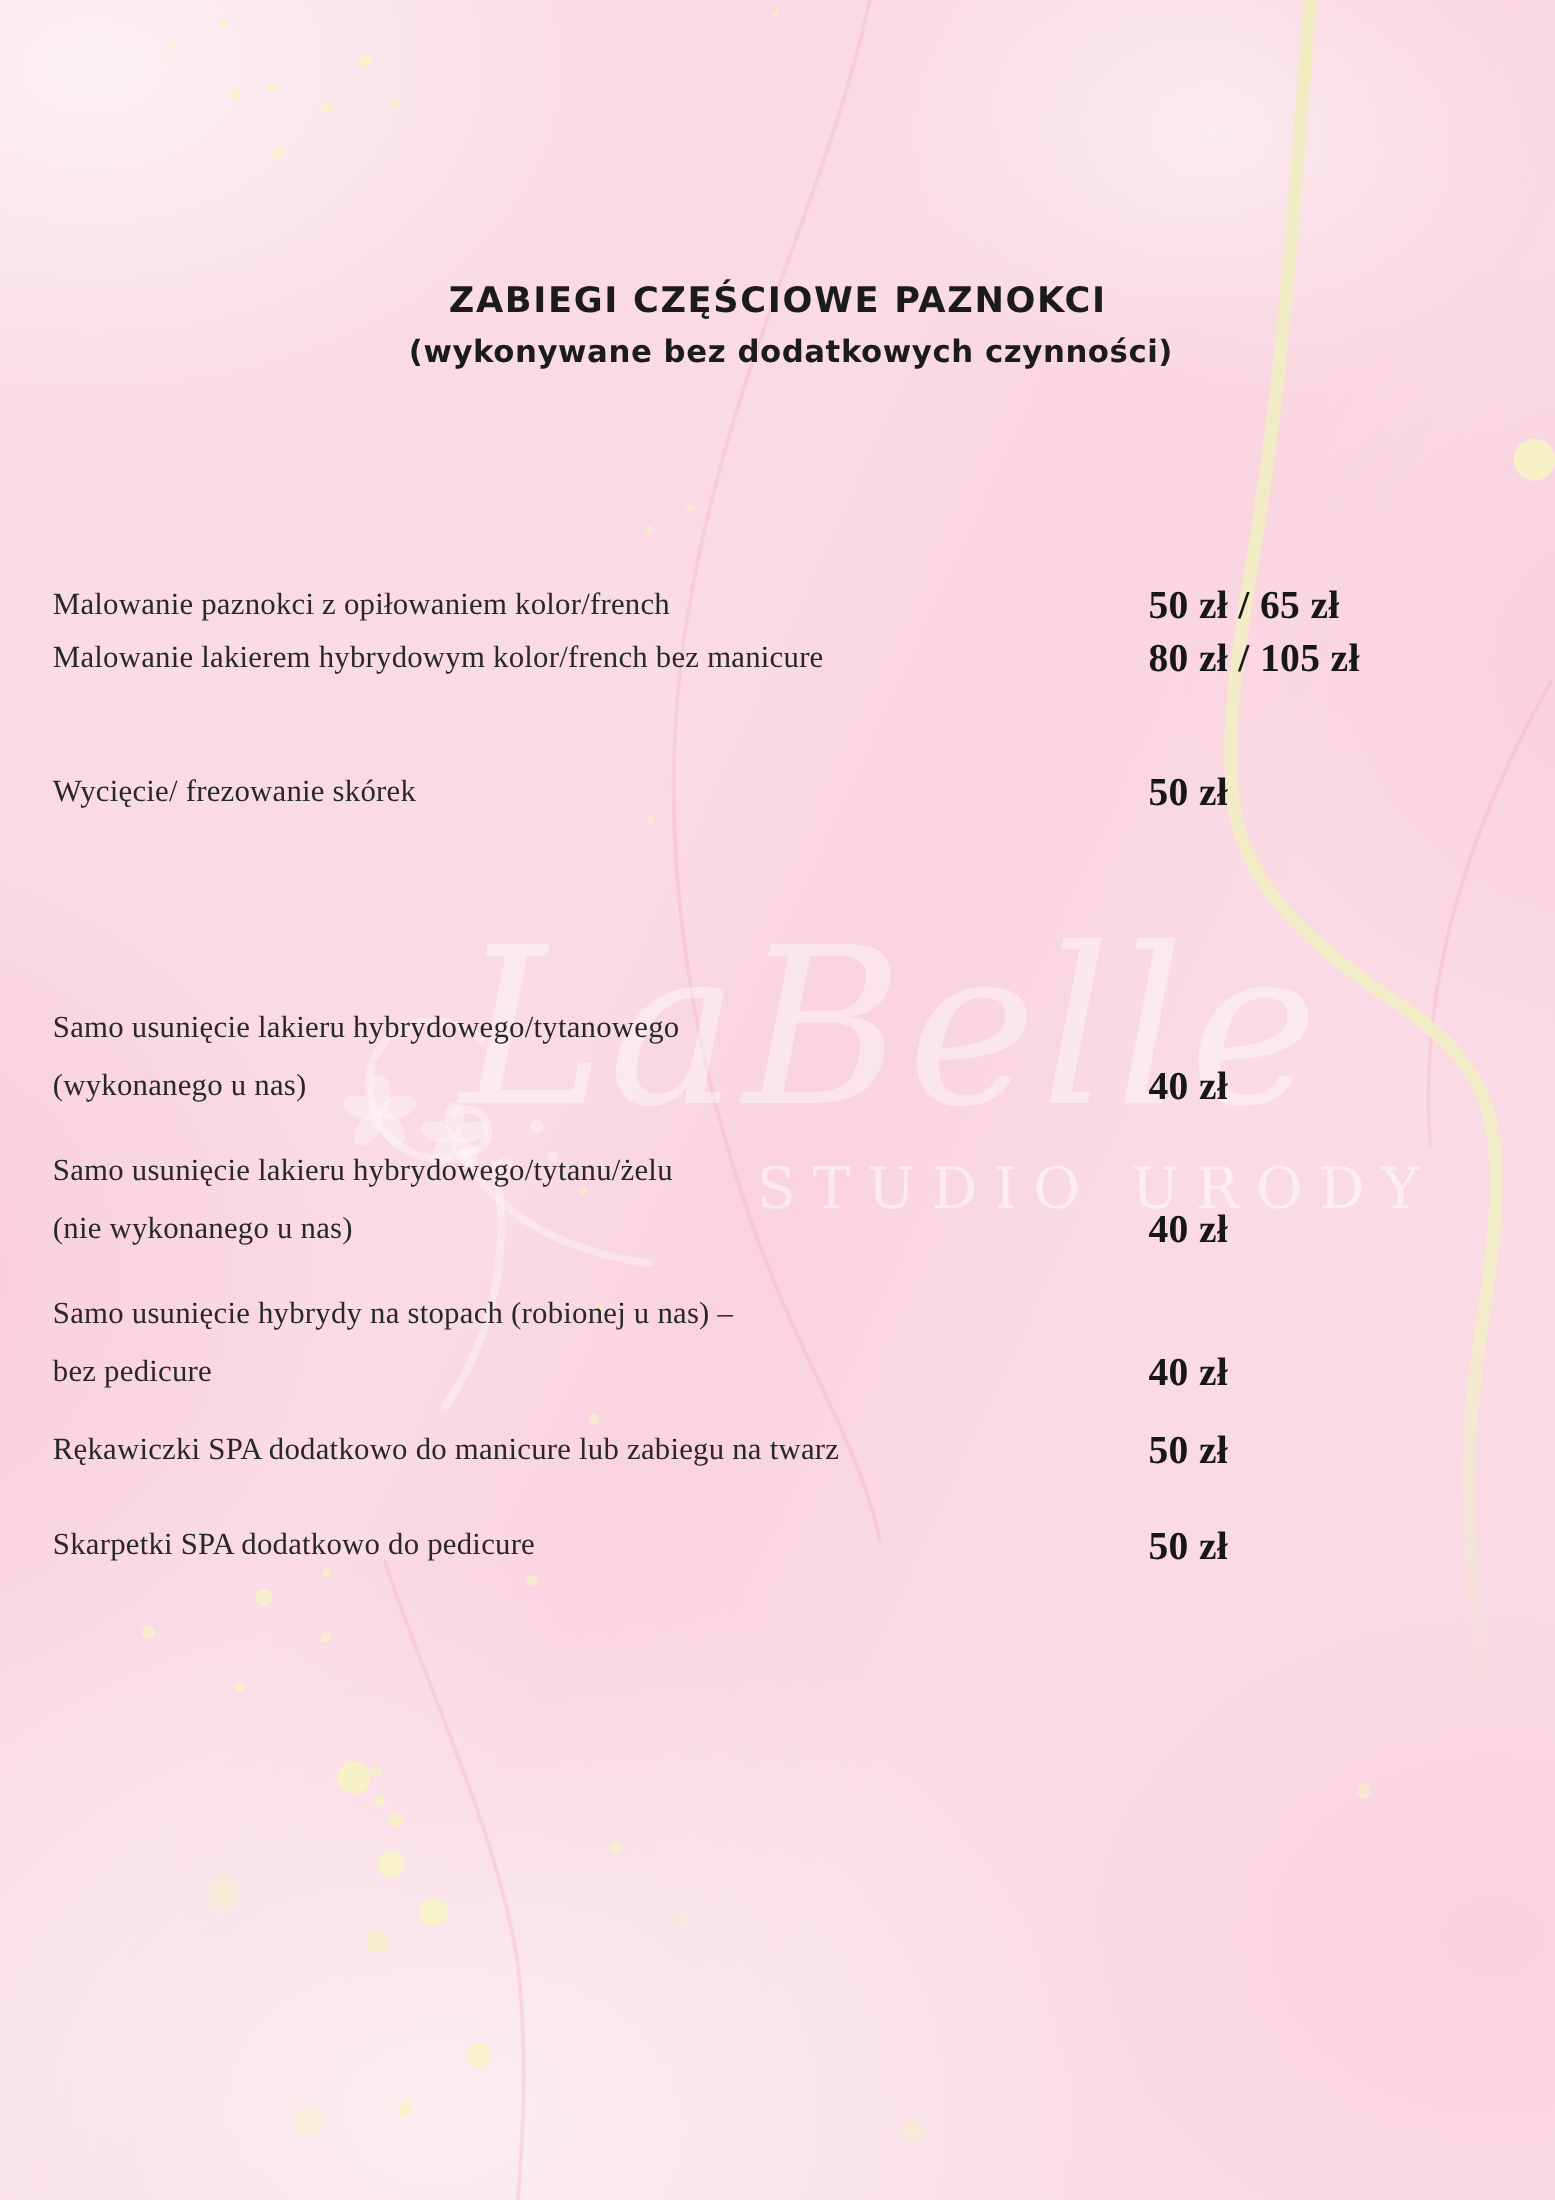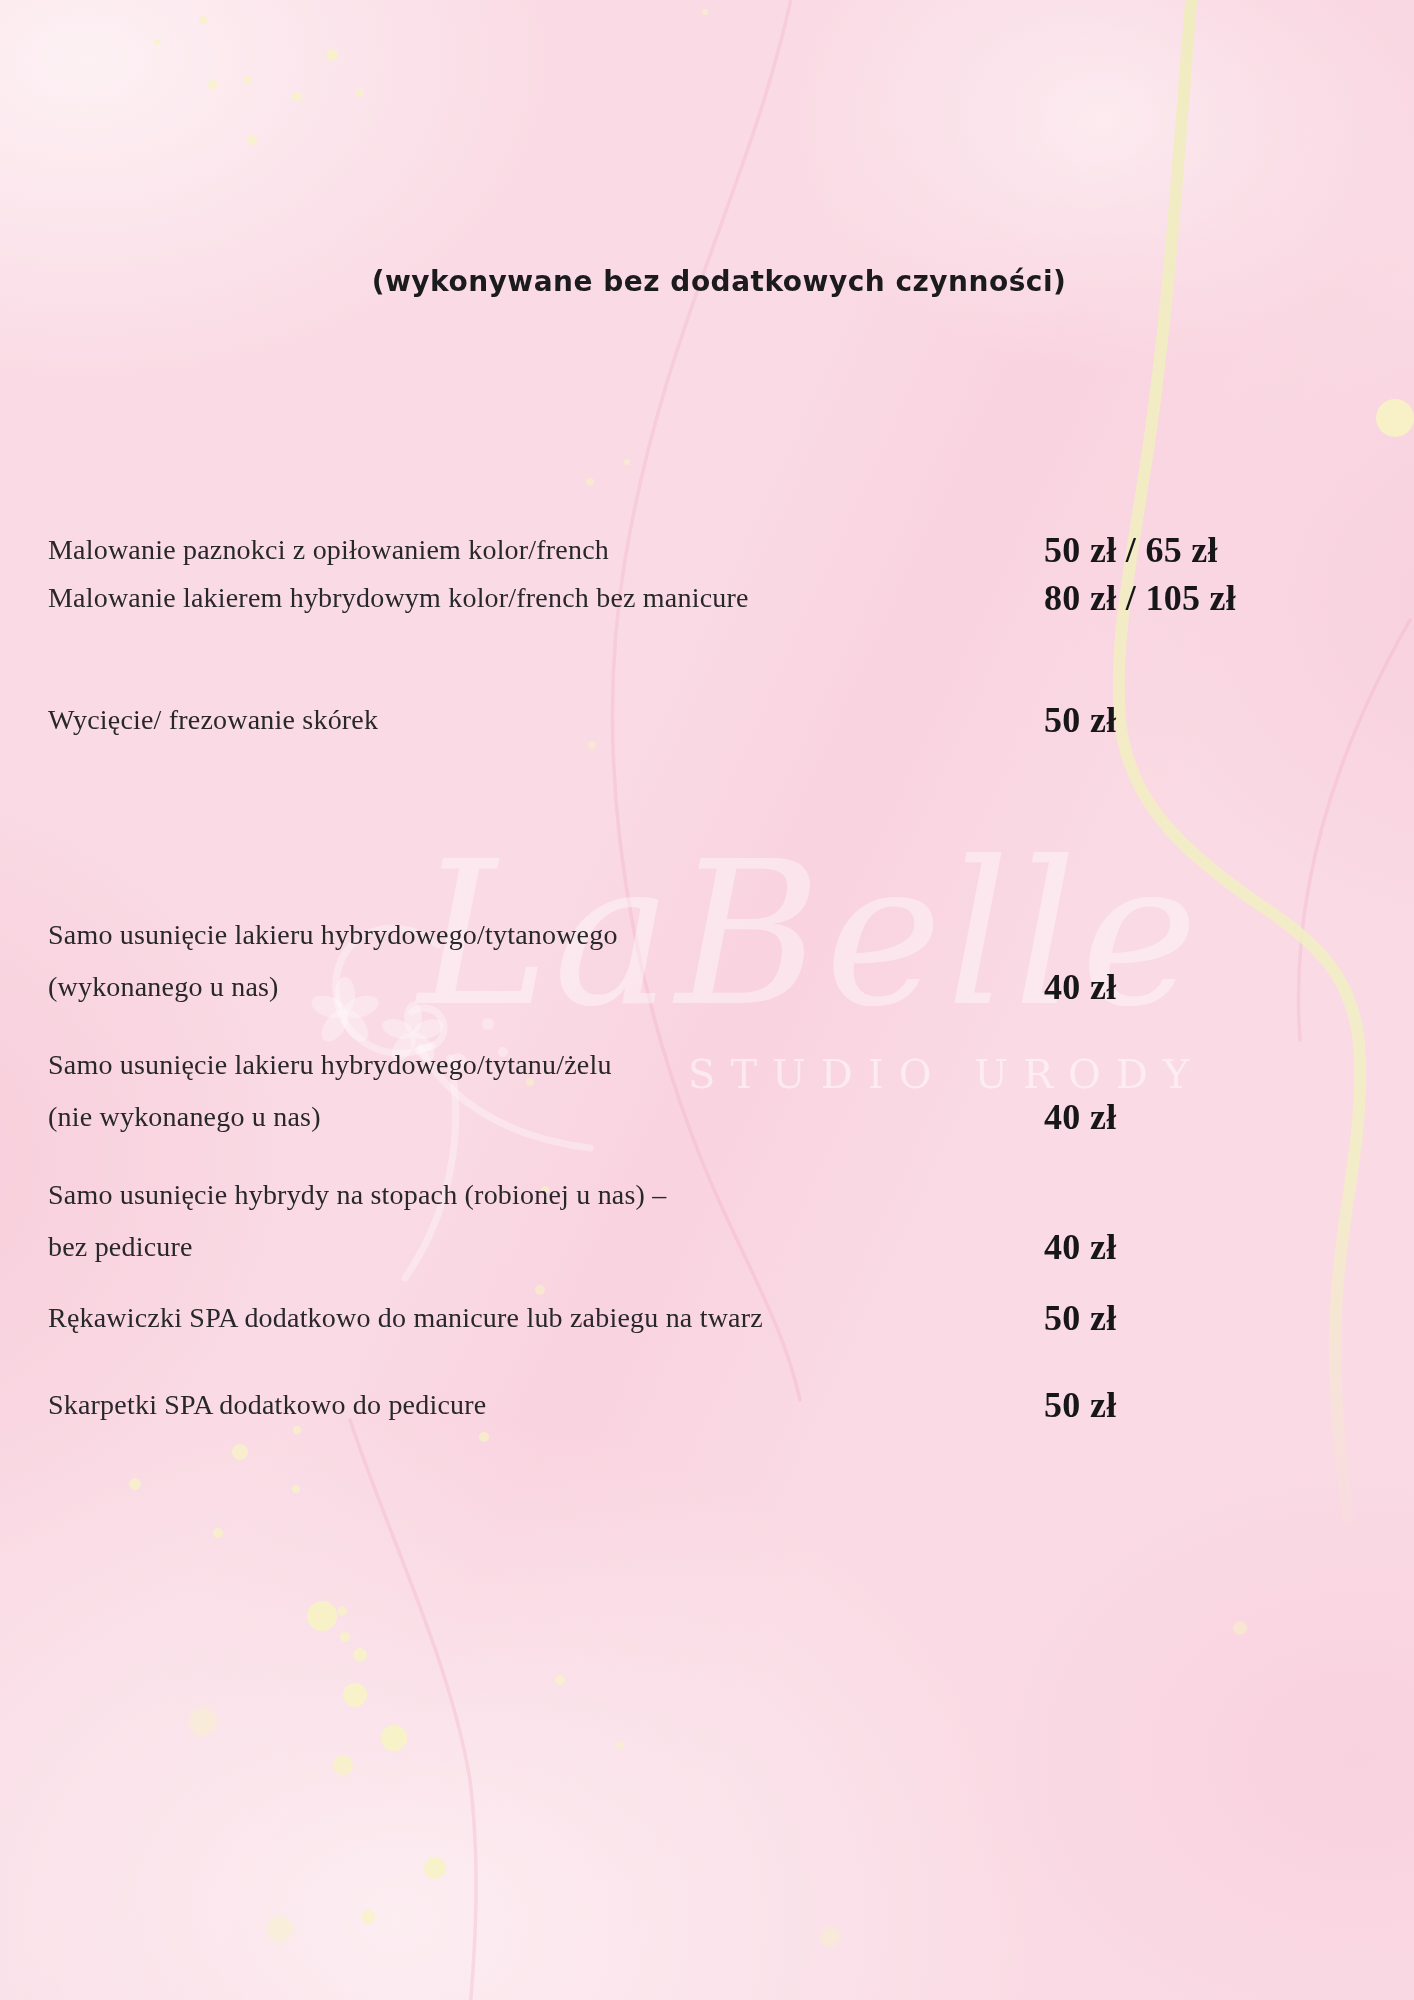--- a/index.html
+++ b/index.html
@@ -26,21 +26,21 @@
     position:absolute;left:418px;top:836px;
     font-family:"DejaVu Serif","Liberation Serif",serif;
     font-style:italic;font-weight:400;
     font-size:198px;line-height:1;
     color:rgba(255,255,255,.40);
     letter-spacing:4px;white-space:nowrap;
   }
   .wm-tagline{
     position:absolute;left:688px;top:1050px;
     font-family:"DejaVu Serif","Liberation Serif",serif;
-    font-size:40px;line-height:1.2;
+    font-size:52px;line-height:1.2;
     letter-spacing:15px;
     color:rgba(255,255,255,.50);
     white-space:nowrap;
   }
   
   header{position:absolute;top:254px;left:0;width:100%;text-align:center;}
   h1{
     margin:0;font-size:32px;font-weight:700;letter-spacing:1.5px;
     color:#1b1b1e;font-family:"DejaVu Sans",sans-serif;
   }
@@ -157,20 +157,21 @@
       <div class="sparkle" style="left: 820px; top: 1927px; width: 20px; height: 20px; background: rgb(247, 243, 196); opacity: 0.45; filter: blur(2px);"></div>
       <div class="sparkle" style="left: 1233px; top: 1621px; width: 14px; height: 14px; background: rgb(247, 243, 196); opacity: 0.5;"></div>
     </div>
 
   <div>
     <div class="wm-script">LaBelle</div>
     <div class="wm-tagline">STUDIO URODY</div>
   </div>
 
   <header>
+    <h1>ZABIEGI CZĘŚCIOWE PAZNOKCI</h1>
     <h2>(wykonywane bez dodatkowych czynności)</h2>
   </header>
 
   <div id="menu">
       <div class="item" style="top: 524px; height: 52px;">
         <div class="label">
           <div class="line">Malowanie paznokci z opiłowaniem kolor/french</div>
         </div>
         <div class="price">50 zł / 65 zł</div>
       </div>

